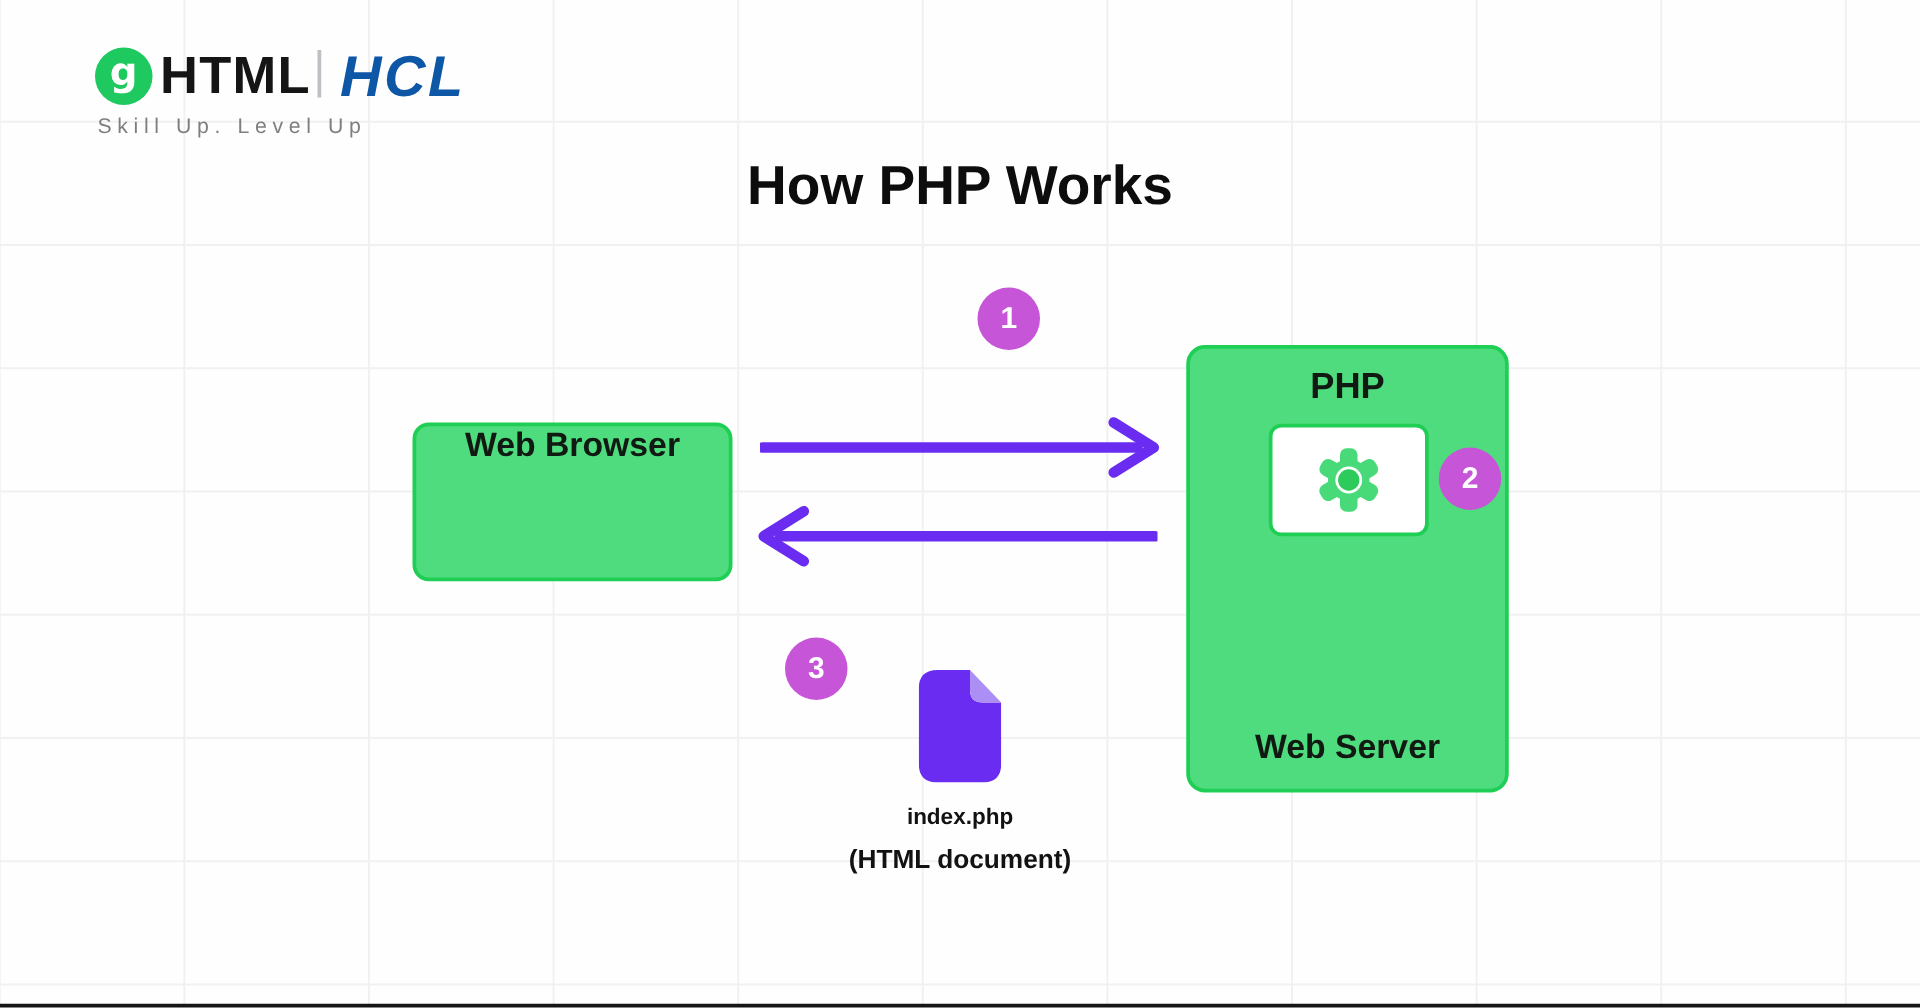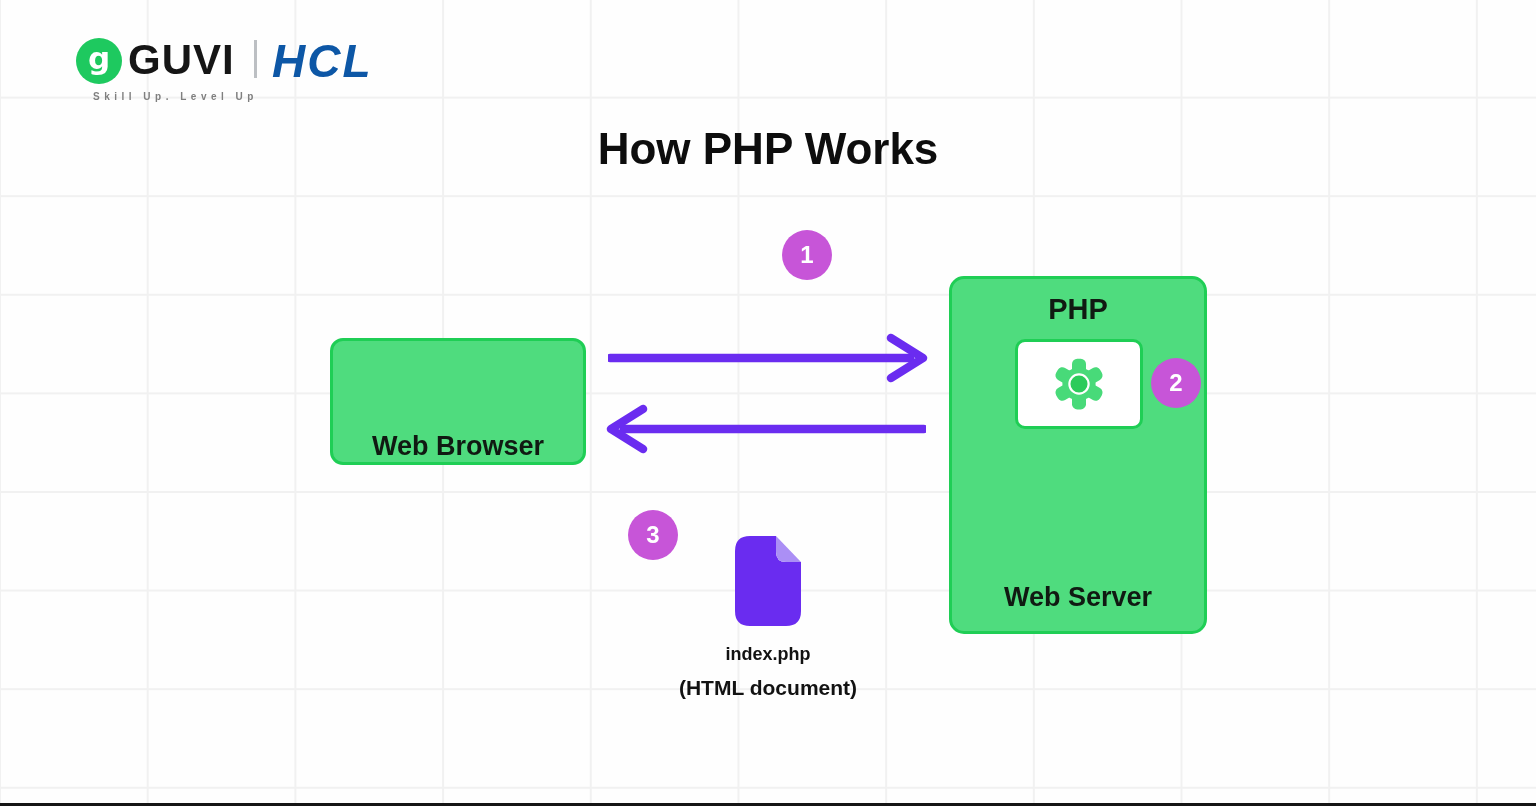--- a/index.html
+++ b/index.html
@@ -51,21 +51,21 @@
     letter-spacing:1px;color:#151515;
   }
   .logo-divider{
     position:absolute;left:178px;top:6px;width:3px;height:38px;background:#bcbfc3;
   }
   .logo-hcl{
     position:absolute;left:196px;top:0px;font-size:46px;font-weight:800;
     font-style:italic;color:var(--hcl-blue);letter-spacing:2px;
   }
   .logo-tagline{
-    position:absolute;left:17px;top:57px;font-size:10px;font-weight:700;
+    position:absolute;left:2px;top:57px;font-size:17px;font-weight:400;
     letter-spacing:4.5px;color:#7f7f7f;white-space:nowrap;
   }
 
   
   .title{
     position:absolute;left:0;right:0;top:124px;text-align:center;
     font-size:44px;font-weight:800;letter-spacing:0;color:#0d0d0d;
   }
 
   
@@ -89,21 +89,21 @@
   .arrow-request{left:608px;top:333px;}
   .arrow-response{left:602px;top:404px;}
 
   
   .node{
     position:absolute;background:var(--green-fill);
     border:3px solid var(--green-border);
   }
   .browser-box{
     left:330px;top:338px;width:256px;height:127px;border-radius:13px;
-    display:flex;align-items:flex-end;justify-content:center;
+    display:flex;align-items:flex-start;justify-content:center;
   }
   .node-label{font-size:27px;font-weight:600;color:#101a12;}
   .server-box{
     left:949px;top:276px;width:258px;height:358px;border-radius:15px;padding-left:35px;
   }
   .php-label{
     position:absolute;left:0;top:14px;width:100%;text-align:center;
     font-size:29px;font-weight:600;color:#101a12;
   }
   .php-card{
@@ -129,21 +129,21 @@
 </style>
 </head>
 <body>
 
 <div class="page">
 
   <div class="logo">
     <div class="logo-badge">
       <span>g</span>
     </div>
-    <div class="logo-guvi">GUVI</div>
+    <div class="logo-guvi">HTML</div>
     <div class="logo-divider"></div>
     <div class="logo-hcl">HCL</div>
     <div class="logo-tagline">Skill Up. Level Up</div>
   </div>
 
   <div class="title">How PHP Works</div>
 
   <div class="badge badge-1">1</div>
   <svg class="arrow arrow-request" width="324" height="50" viewBox="0 0 324 50">
     <path d="M2 25 H302" fill="none" stroke-width="8.5" stroke-linecap="round" stroke="#6a2cf0"></path>

